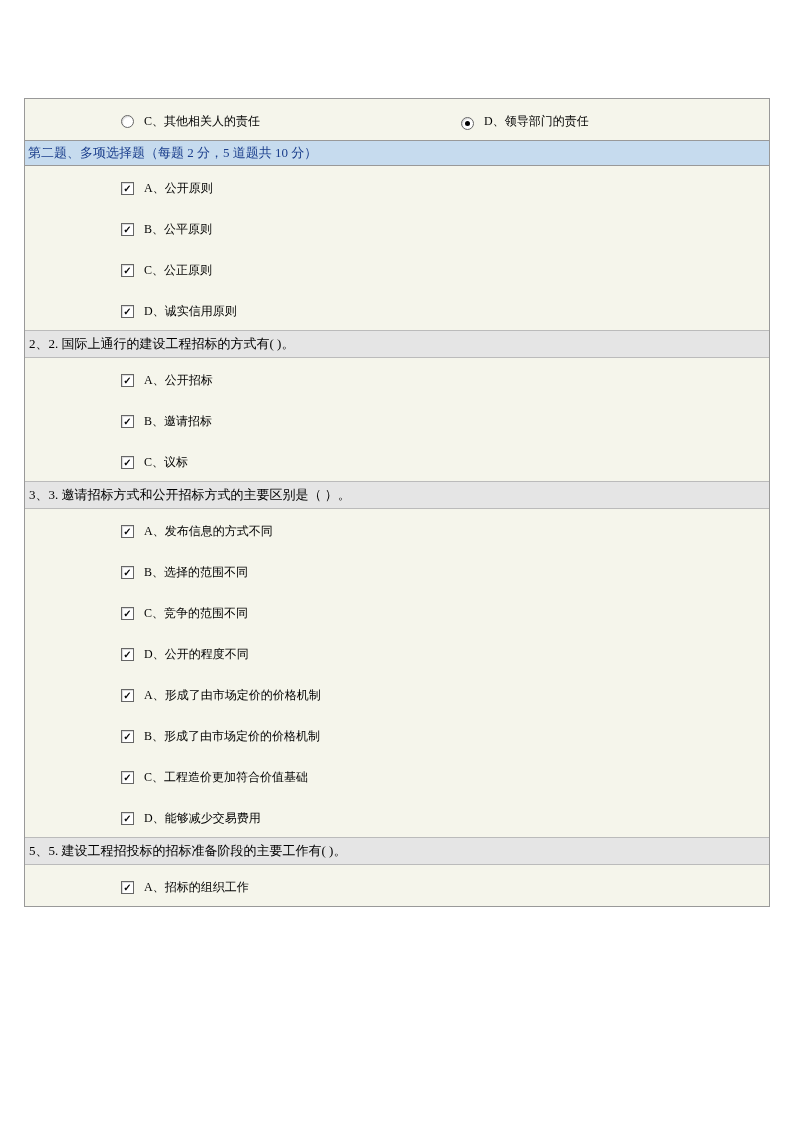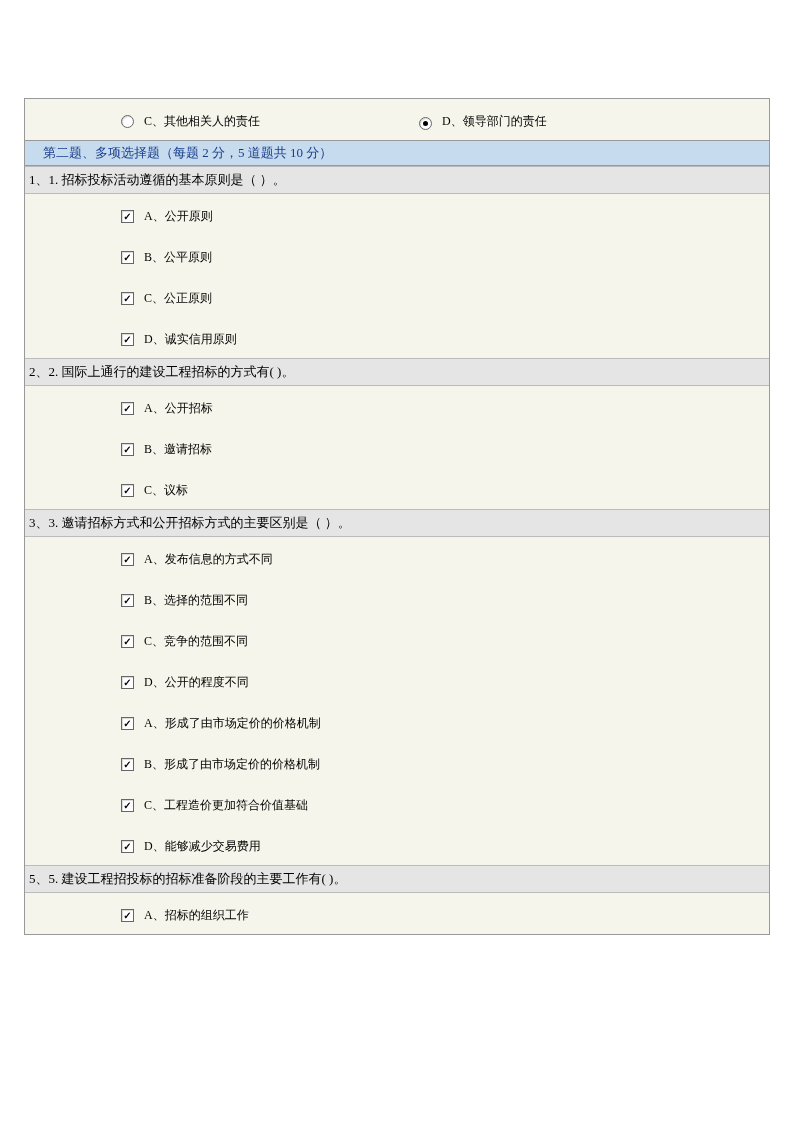--- a/index.html
+++ b/index.html
@@ -18,20 +18,21 @@
     position: absolute;
     left: 24px;
     top: 98px;
     width: 746px;
     border: 1px solid #999;
     background: #F5F5EB;
   }
   .radio-row {
     display: flex;
     padding: 14px 0 10px 0;
+    gap: 42px;
   }
   .radio-cell {
     display: flex;
     align-items: center;
   }
   .radio-cell.left { margin-left: 96px; width: 298px; }
   .radio-cell.right { margin-left: 0; align-items: flex-end; }
   .radio-ctrl, .check-ctrl {
     width: 13px; height: 13px;
     border: 1px solid #666;
@@ -47,21 +48,21 @@
   .radio-ctrl .dot {
     width: 5px; height: 5px; border-radius: 50%; background: #000;
   }
   .check-ctrl .tick {
     font-size: 10px; line-height: 1; color: #000; font-family: Arial, sans-serif;
     font-weight: bold;
   }
   .section-header {
     background: #C6DBEE;
     color: #1a3e8c;
-    padding: 3px 18px;
+    padding: 3px 3px;
     border-top: 1px solid #999;
     border-bottom: 1px solid #999;
     font-size: 13px;
   }
   .question-header {
     background: #E5E5E5;
     padding: 4px 4px;
     border-top: 1px solid #bbb;
     border-bottom: 1px solid #bbb;
     font-size: 13px;
@@ -88,21 +89,20 @@
       <span class="radio-ctrl">
           <span class="dot"></span>
         </span>
       <span class="opt-label">D、领导部门的责任</span>
     </div>
   </div>
 
   <div class="section-header">第二题、多项选择题（每题 2 分，5 道题共 10 分）</div>
 
   <div id="questions-list">
-      <div class="question-header">1、1. 招标投标活动遵循的基本原则是（ ）。</div>
       <div class="option-row">
         <span class="check-ctrl">
           <span class="tick">✓</span>
         </span>
         <span class="opt-label">A、公开原则</span>
       </div>
       <div class="option-row">
         <span class="check-ctrl">
           <span class="tick">✓</span>
         </span>

